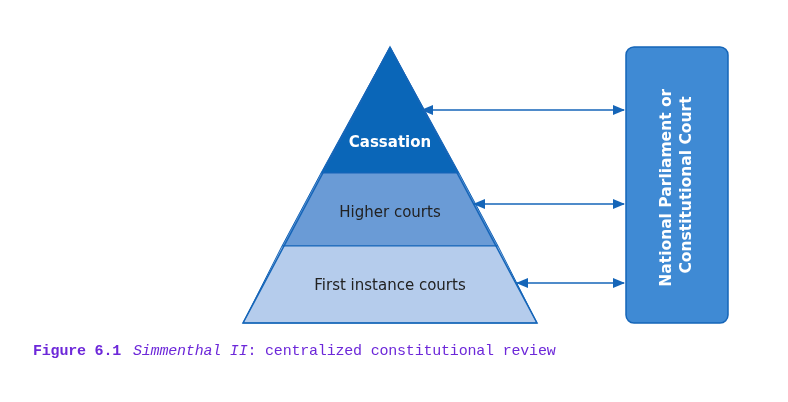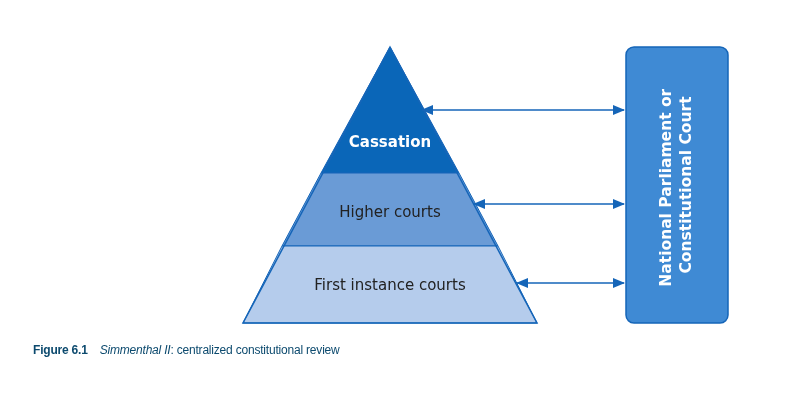--- a/index.html
+++ b/index.html
@@ -2,21 +2,21 @@
 <html><head>
 <meta charset="utf-8">
 <style>
   html, body { margin: 0; padding: 0; background: #ffffff; }
   body { width: 788px; height: 402px; position: relative; overflow: hidden; }
   #diagram { position: absolute; left: 0; top: 0; }
   .tier-label { font-family: "DejaVu Sans", sans-serif; font-size: 15px; }
   .box-label { font-family: "DejaVu Sans", sans-serif; font-size: 15.5px; fill: #ffffff; }
   #caption {
     position: absolute; left: 33px; top: 343px;
-    font-family: Liberation Sans, sans-serif; font-size: 12px; color: #0c4a6e;
+    font-family: Liberation Mono, monospace; font-size: 15px; color: #6d28d9;
     white-space: nowrap; letter-spacing: -0.2px;
   }
   #caption .fig-num { font-weight: bold; margin-right: 12px; }
   #caption .fig-title-italic { font-style: italic; }
 </style>
 </head>
 <body>
 
 <svg id="diagram" width="788" height="340" viewBox="0 0 788 340" xmlns="http://www.w3.org/2000/svg">
   <defs>

